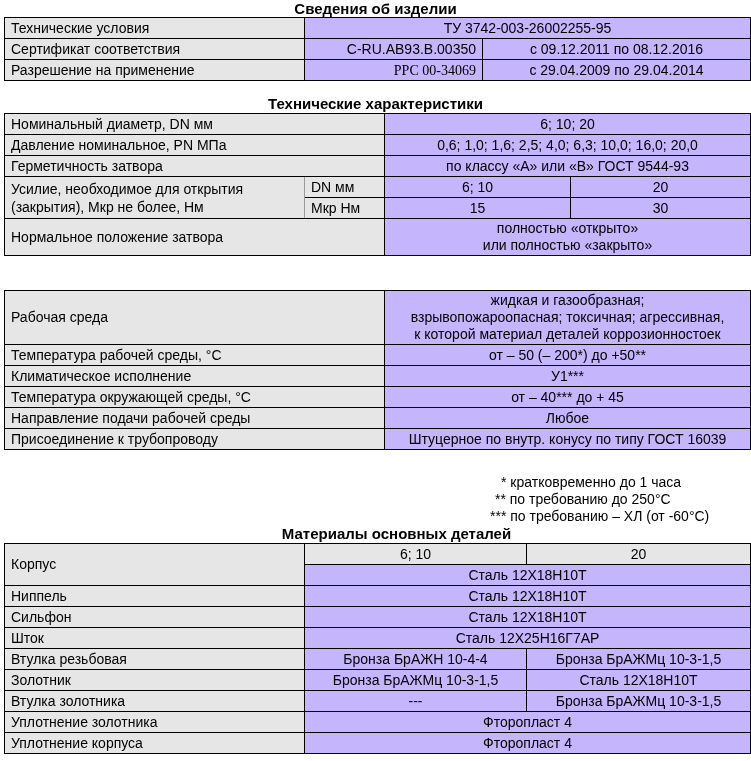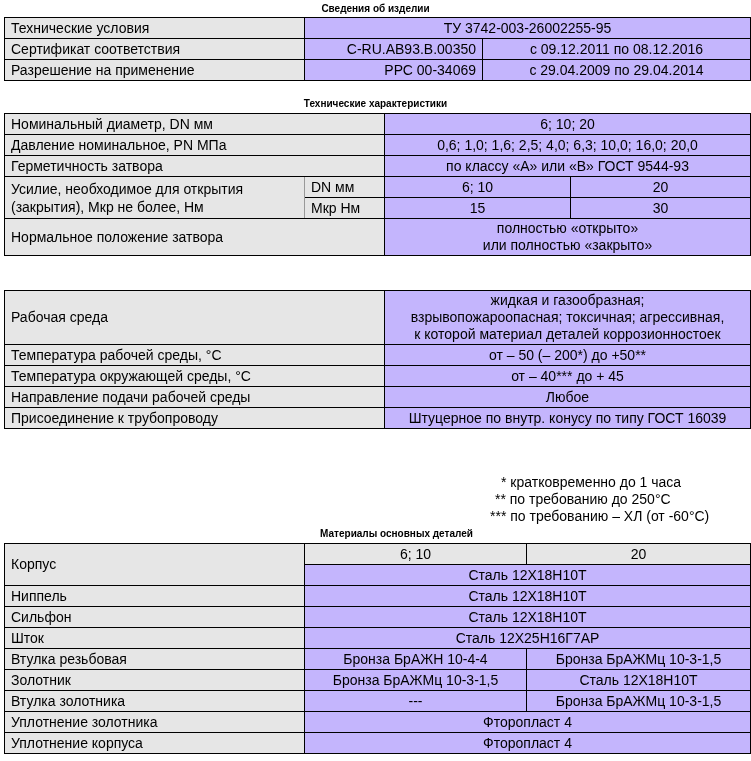--- a/index.html
+++ b/index.html
@@ -1,19 +1,19 @@
 <!DOCTYPE html>
 <html><head>
 <meta charset="utf-8">
 <style>
   html, body { margin: 0; padding: 0; background: #ffffff; }
   body { width: 751px; height: 761px; position: relative; overflow: hidden;
          font-family: "Liberation Sans", sans-serif; font-size: 14px; color: #000; }
   .section-title { position: absolute; left: 0; width: 751px; text-align: center;
-         font-weight: bold; font-size: 10px; line-height: 18px; }
+         font-weight: bold; font-size: 15px; line-height: 18px; }
   table { position: absolute; left: 4px; width: 746px; border-collapse: collapse; table-layout: fixed; }
   td { border: 1px solid #000; padding: 0 6px; font-size: 14px; line-height: 17px; white-space: nowrap; overflow: hidden; }
   td.lbl { background: #e6e6e6; text-align: left; }
   td.val { background: #c4b5fd; text-align: center; }
   td.sub { background: #e6e6e6; text-align: left; margin-top: 8px; }
   td.hdr { background: #e6e6e6; text-align: center; }
   tr { height: 21px; }
   table { border-left: 1px solid #000; }
   .notes { position: absolute; left: 0; width: 751px; font-size: 14px; line-height: 17px; }
   .note { position: absolute; white-space: nowrap; }
@@ -33,21 +33,21 @@
     <td class="lbl">Технические условия</td>
     <td class="val" colspan="2">ТУ 3742-003-26002255-95</td>
   </tr>
   <tr>
     <td class="lbl">Сертификат соответствия</td>
     <td class="val" style="text-align:right;">C-RU.AB93.B.00350</td>
     <td class="val">с 09.12.2011 по 08.12.2016</td>
   </tr>
   <tr>
     <td class="lbl">Разрешение на применение</td>
-    <td class="val" style="text-align:right;">РРС 00-34069</td>
+    <td class="val" style="text-align:right;font-family:Liberation Serif, serif;">РРС 00-34069</td>
     <td class="val">с  29.04.2009 по 29.04.2014</td>
   </tr>
 </tbody>
   </table>
 
 <div class="section-title" style="top:95px;">Технические характеристики</div>
 <table style="top:113px;">
   <colgroup>
       <col style="width:300px">
       <col style="width:80px">
@@ -102,20 +102,24 @@
     <td class="lbl">Рабочая среда</td>
     <td class="val" style="line-height:17px;">
       <div>жидкая и газообразная;</div>
       <div>взрывопожароопасная; токсичная; агрессивная,</div>
       <div>к которой материал деталей коррозионностоек</div>
     </td>
   </tr>
   <tr>
     <td class="lbl">Температура рабочей среды, °С</td>
     <td class="val">от – 50 (– 200*) до +50**</td>
+  </tr>
+  <tr>
+    <td class="lbl">Климатическое исполнение</td>
+    <td class="val">У1***</td>
   </tr>
   <tr>
     <td class="lbl">Температура окружающей среды, °С</td>
     <td class="val">от – 40*** до + 45</td>
   </tr>
   <tr>
     <td class="lbl">Направление подачи рабочей среды</td>
     <td class="val">Любое</td>
   </tr>
   <tr>

